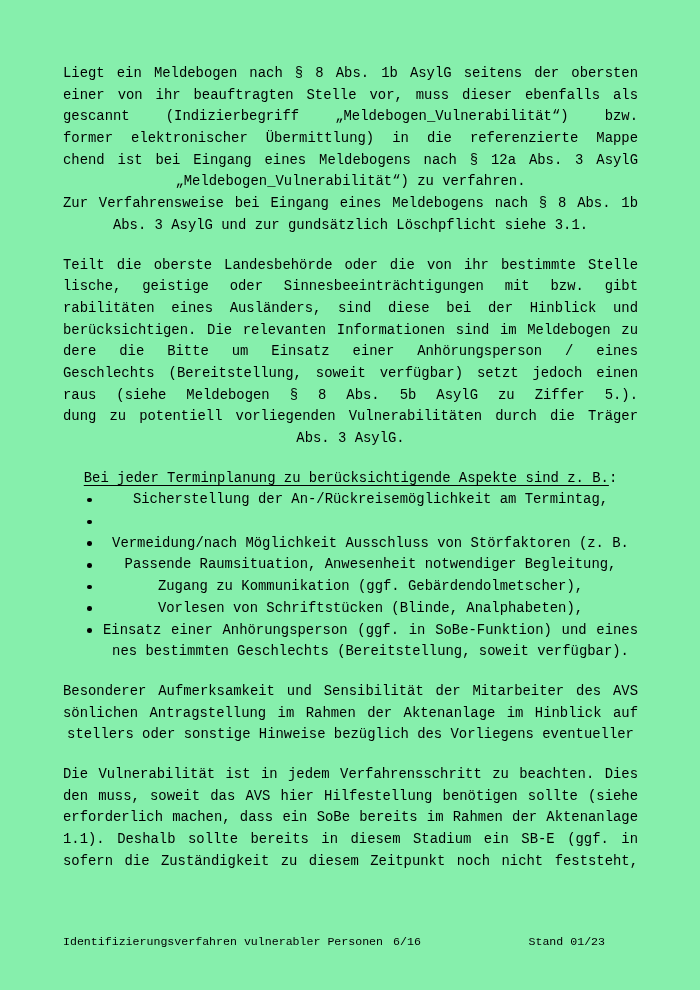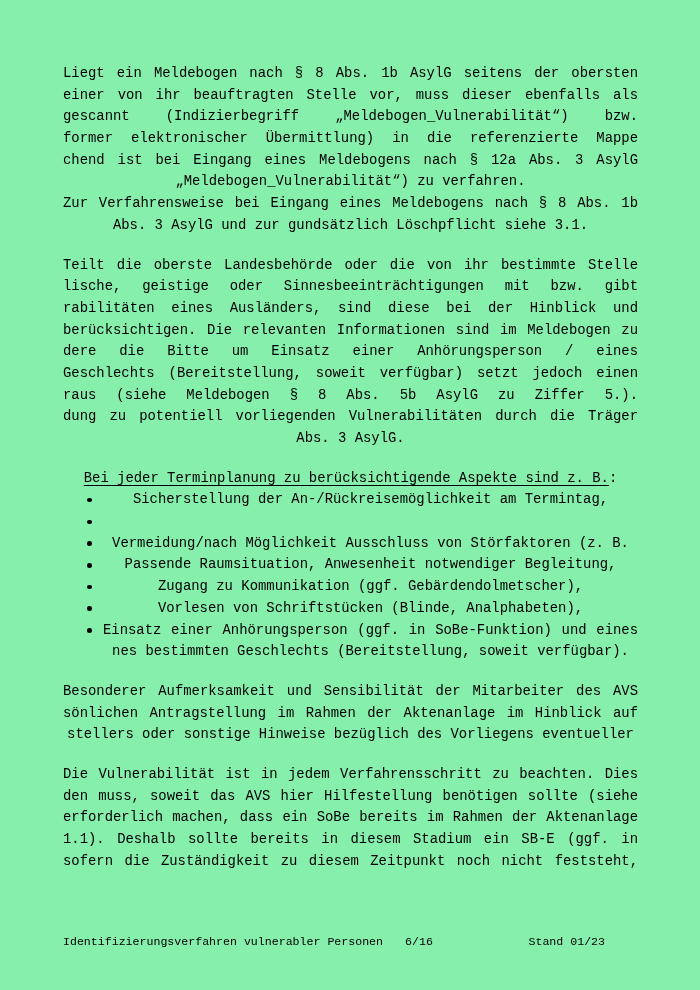--- a/index.html
+++ b/index.html
@@ -57,21 +57,21 @@
   .cont{padding-left:40px;}
   .footer{
     position:absolute;
     left:63px;
     top:934px;
     width:575px;
     font-size:11.6px;
     line-height:16px;
     color:#000000;
   }
-  .footer .pn{margin-left:22px;}
+  .footer .pn{margin-left:10px;}
   .footer .stand{
     position:absolute;
     right:33px;
     top:0;
   }
 </style>
 </head>
 <body>
 
 <div class="page">

